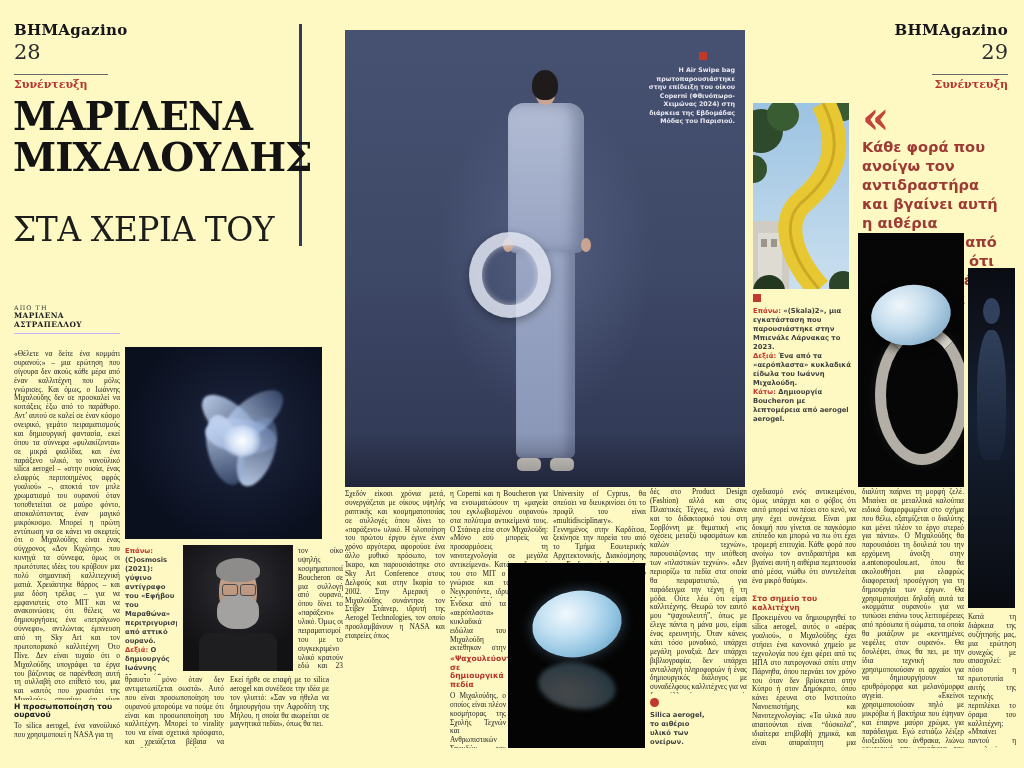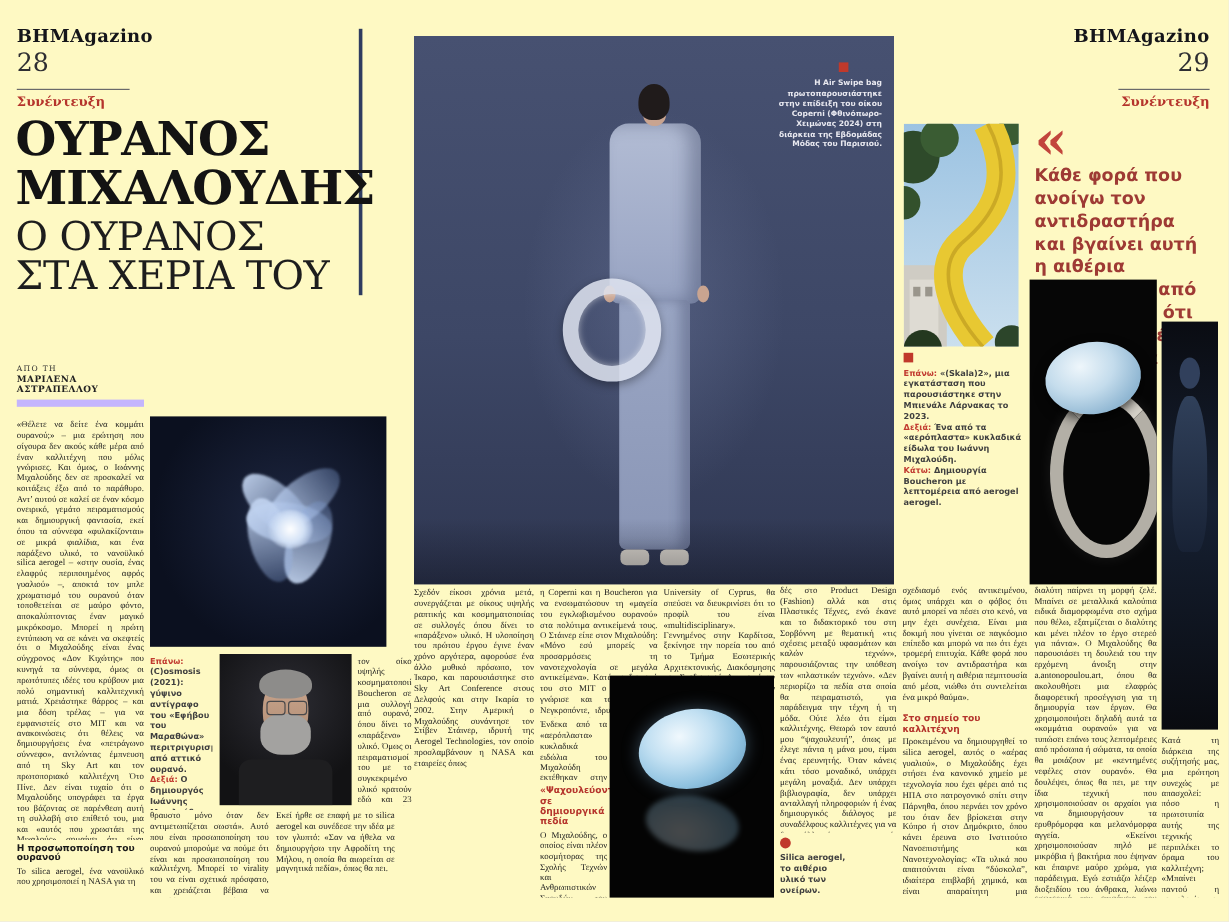--- a/index.html
+++ b/index.html
@@ -11,21 +11,21 @@
   .logo{font-family:"DejaVu Serif",serif;font-weight:bold;font-size:15px;letter-spacing:.3px;color:#15151a;}
   .pagenum{font-family:"DejaVu Serif",serif;font-size:21px;font-weight:400;color:#2e2e32;}
   .hrule{height:1px;background:#6a6a6a;}
   .section{font-family:"DejaVu Serif",serif;font-weight:bold;font-size:11px;color:#b5342c;}
 
   
   .hl-bold{font-family:"DejaVu Serif",serif;font-weight:bold;font-size:39px;letter-spacing:-1px;color:#131313;line-height:1;}
   .hl-light{font-family:"DejaVu Serif",serif;font-weight:400;font-size:33px;letter-spacing:-.5px;color:#1d1d1d;line-height:1;}
   .dek{font-family:"Liberation Sans",sans-serif;font-size:12px;line-height:1.45;color:#474747;}
 
-  .byline{width:106px;border-bottom:6px solid #c4b5fd;padding-bottom:4px;font-family:"DejaVu Serif",serif;}
+  .byline{width:106px;border-bottom:1px solid #c4b5fd;padding-bottom:4px;font-family:"DejaVu Serif",serif;}
   .byline .pre{font-size:6.3px;letter-spacing:1.1px;color:#333;}
   .byline .nm{font-size:7.4px;font-weight:bold;letter-spacing:.4px;color:#222;}
 
   
   .col{font-size:7.4px;line-height:1.2;text-align:justify;color:#1c1c1c;overflow:hidden;}
   .subhead{font-family:"DejaVu Sans",sans-serif;font-weight:bold;font-size:7.6px;line-height:1.15;color:#1a1a1a;margin:3px 0 2px;}
   .subhead.red{color:#b5342c;}
 
   
   .cap{font-family:"DejaVu Sans",sans-serif;font-weight:bold;font-size:6.8px;line-height:1.32;color:#3f3f3f;}
@@ -105,23 +105,22 @@
   <div class="abs hrule" style="left:14px;top:74px;width:94px;"></div>
   <div class="abs section" style="left:14px;top:78px;">Συνέντευξη</div>
 
   <div class="abs logo" style="right:16px;top:21px;text-align:right;"><span>BHMA</span><span>gazino</span></div>
   <div class="abs pagenum" style="right:16px;top:40px;">29</div>
   <div class="abs hrule" style="right:16px;top:74px;width:76px;"></div>
   <div class="abs section" style="right:16px;top:78px;">Συνέντευξη</div>
 
   <div class="abs vrule" style="left:299px;top:24px;height:222px;"></div>
 
-  <div class="abs hl-bold" style="left:13px;top:97px;">ΟΥΡΑΝΟΣ</div>
+  <div class="abs hl-bold" style="left:13px;top:97px;">ΜΑΡΙΛΕΝΑ</div>
   <div class="abs hl-bold" style="left:13px;top:138px;">ΜΙΧΑΛΟΥΔΗΣ</div>
-  <div class="abs hl-light" style="left:13px;top:180px;">Ο ΟΥΡΑΝΟΣ</div>
   <div class="abs hl-light" style="left:13px;top:213px;">ΣΤΑ ΧΕΡΙΑ ΤΟΥ</div>
 
 
   <div class="abs byline" style="left:14px;top:304px;">
     <div class="pre">ΑΠΟ ΤΗ</div>
     <div class="nm">ΜΑΡΙΛΕΝΑ ΑΣΤΡΑΠΕΛΛΟΥ</div>
   </div>
 
   <div class="abs" style="left:14px;top:350px;width:106px;height:398px;display:flex;flex-direction:column;">
     <div class="col" style="flex:1;">«Θέλετε να δείτε ένα κομμάτι ουρανού;» – μια ερώτηση που σίγουρα δεν ακούς κάθε μέρα από έναν καλλιτέχνη που μόλις γνώρισες. Και όμως, ο Ιωάννης Μιχαλούδης δεν σε προσκαλεί να κοιτάξεις έξω από το παράθυρο. Αντ’ αυτού σε καλεί σε έναν κόσμο ονειρικό, γεμάτο πειραματισμούς και δημιουργική φαντασία, εκεί όπου τα σύννεφα «φυλακίζονται» σε μικρά φιαλίδια, και ένα παράξενο υλικό, το νανοϋλικό silica aerogel – «στην ουσία, ένας ελαφρύς περιποιημένος αφρός γυαλιού» –, αποκτά τον μπλε χρωματισμό του ουρανού όταν τοποθετείται σε μαύρο φόντο, αποκαλύπτοντας έναν μαγικό μικρόκοσμο. Μπορεί η πρώτη εντύπωση να σε κάνει να σκεφτείς ότι ο Μιχαλούδης είναι ένας σύγχρονος «Δον Κιχώτης» που κυνηγά τα σύννεφα, όμως οι πρωτότυπες ιδέες του κρύβουν μια πολύ σημαντική καλλιτεχνική ματιά. Χρειάστηκε θάρρος – και μια δόση τρέλας – για να εμφανιστείς στο MIT και να ανακοινώσεις ότι θέλεις να δημιουργήσεις ένα «πετράγωνο σύννεφο», αντλώντας έμπνευση από τη Sky Art και τον πρωτοποριακό καλλιτέχνη Ότο Πίνε. Δεν είναι τυχαίο ότι ο Μιχαλούδης υπογράφει τα έργα του βάζοντας σε παρένθεση αυτή τη συλλαβή στο επίθετό του, μια και «αυτός που χρωστάει της Μιχαλούς» σημαίνει ότι είναι τρελός, όπως θα διευκρινίσει. Σήμερα ο Μιχαλούδης δεν πουλά απλώς «ουρανό σε φιαλίδια» – είναι ο ίδιος viral. Τον περασμένο Μάρτιο δημιούργησε μια τσάντα βάρους μόλις 33 γραμμαρίων για τον οίκο Coperni, ο οποίος φημίζεται για την καινοτόμα προσέγγισή του στη μόδα, με το σχεδιαστικό δίδυμο των Sébastien Meyer και Arnaud Vaillant να προκαλούν αίσθηση, ντύνοντας τη σχεδόν γυμνή Μπέλα Χαντίντ με σπρέι που μετατράπηκε σε ύφασμα μπροστά στο κοινό. Η «Air Swipe bag» του Μιχαλούδη έγινε περιζήτητη από διασημότητες, με την Μπιγιονσέ να την αποκτά όχι βέβαια ως αξεσουάρ, αλλά ως συλλεκτικό κομμάτι τέχνης.</div>

